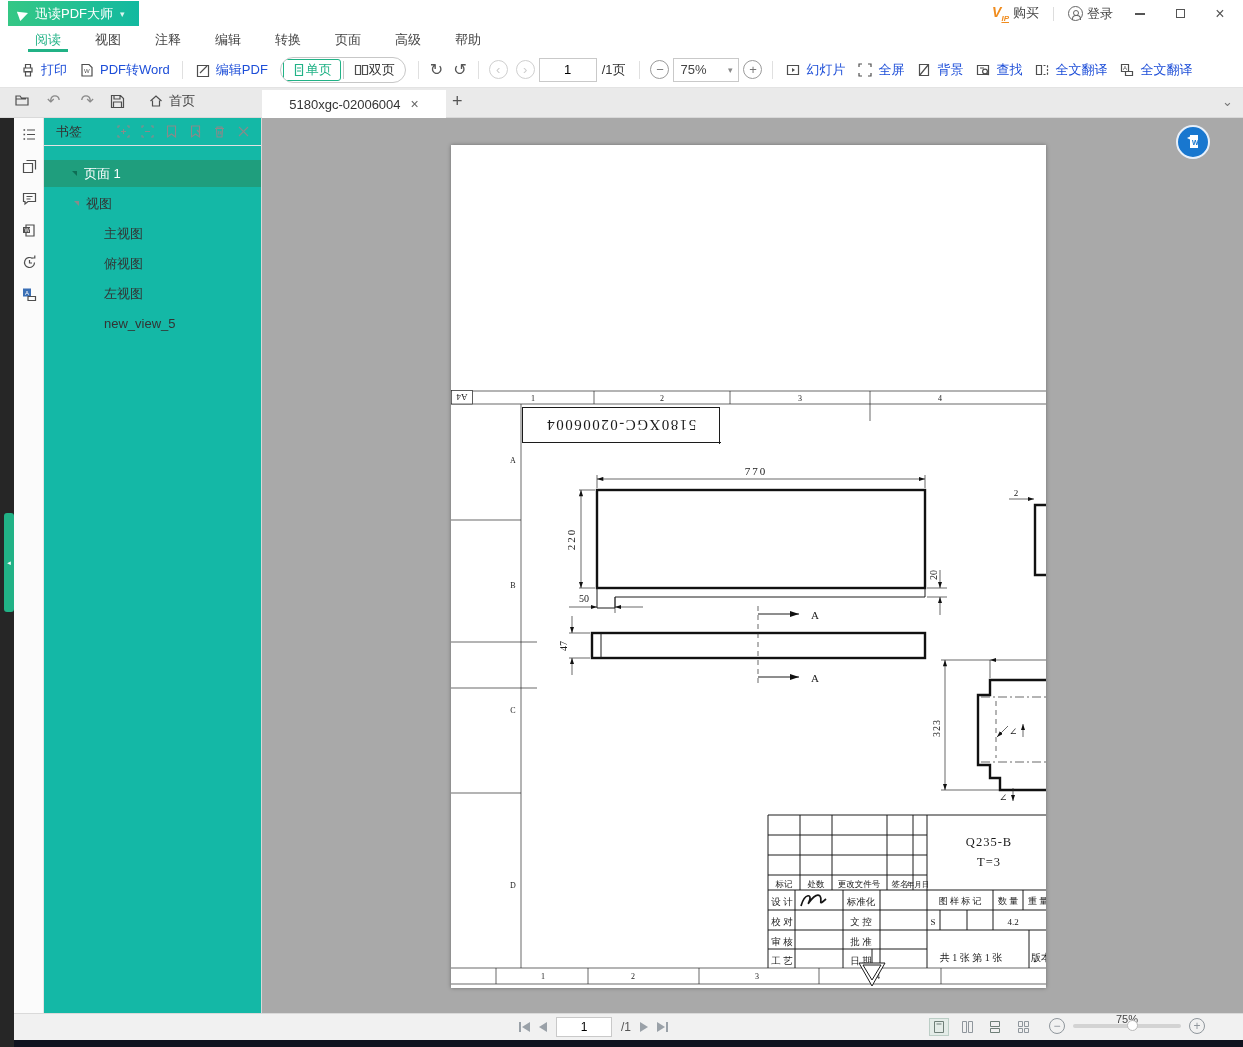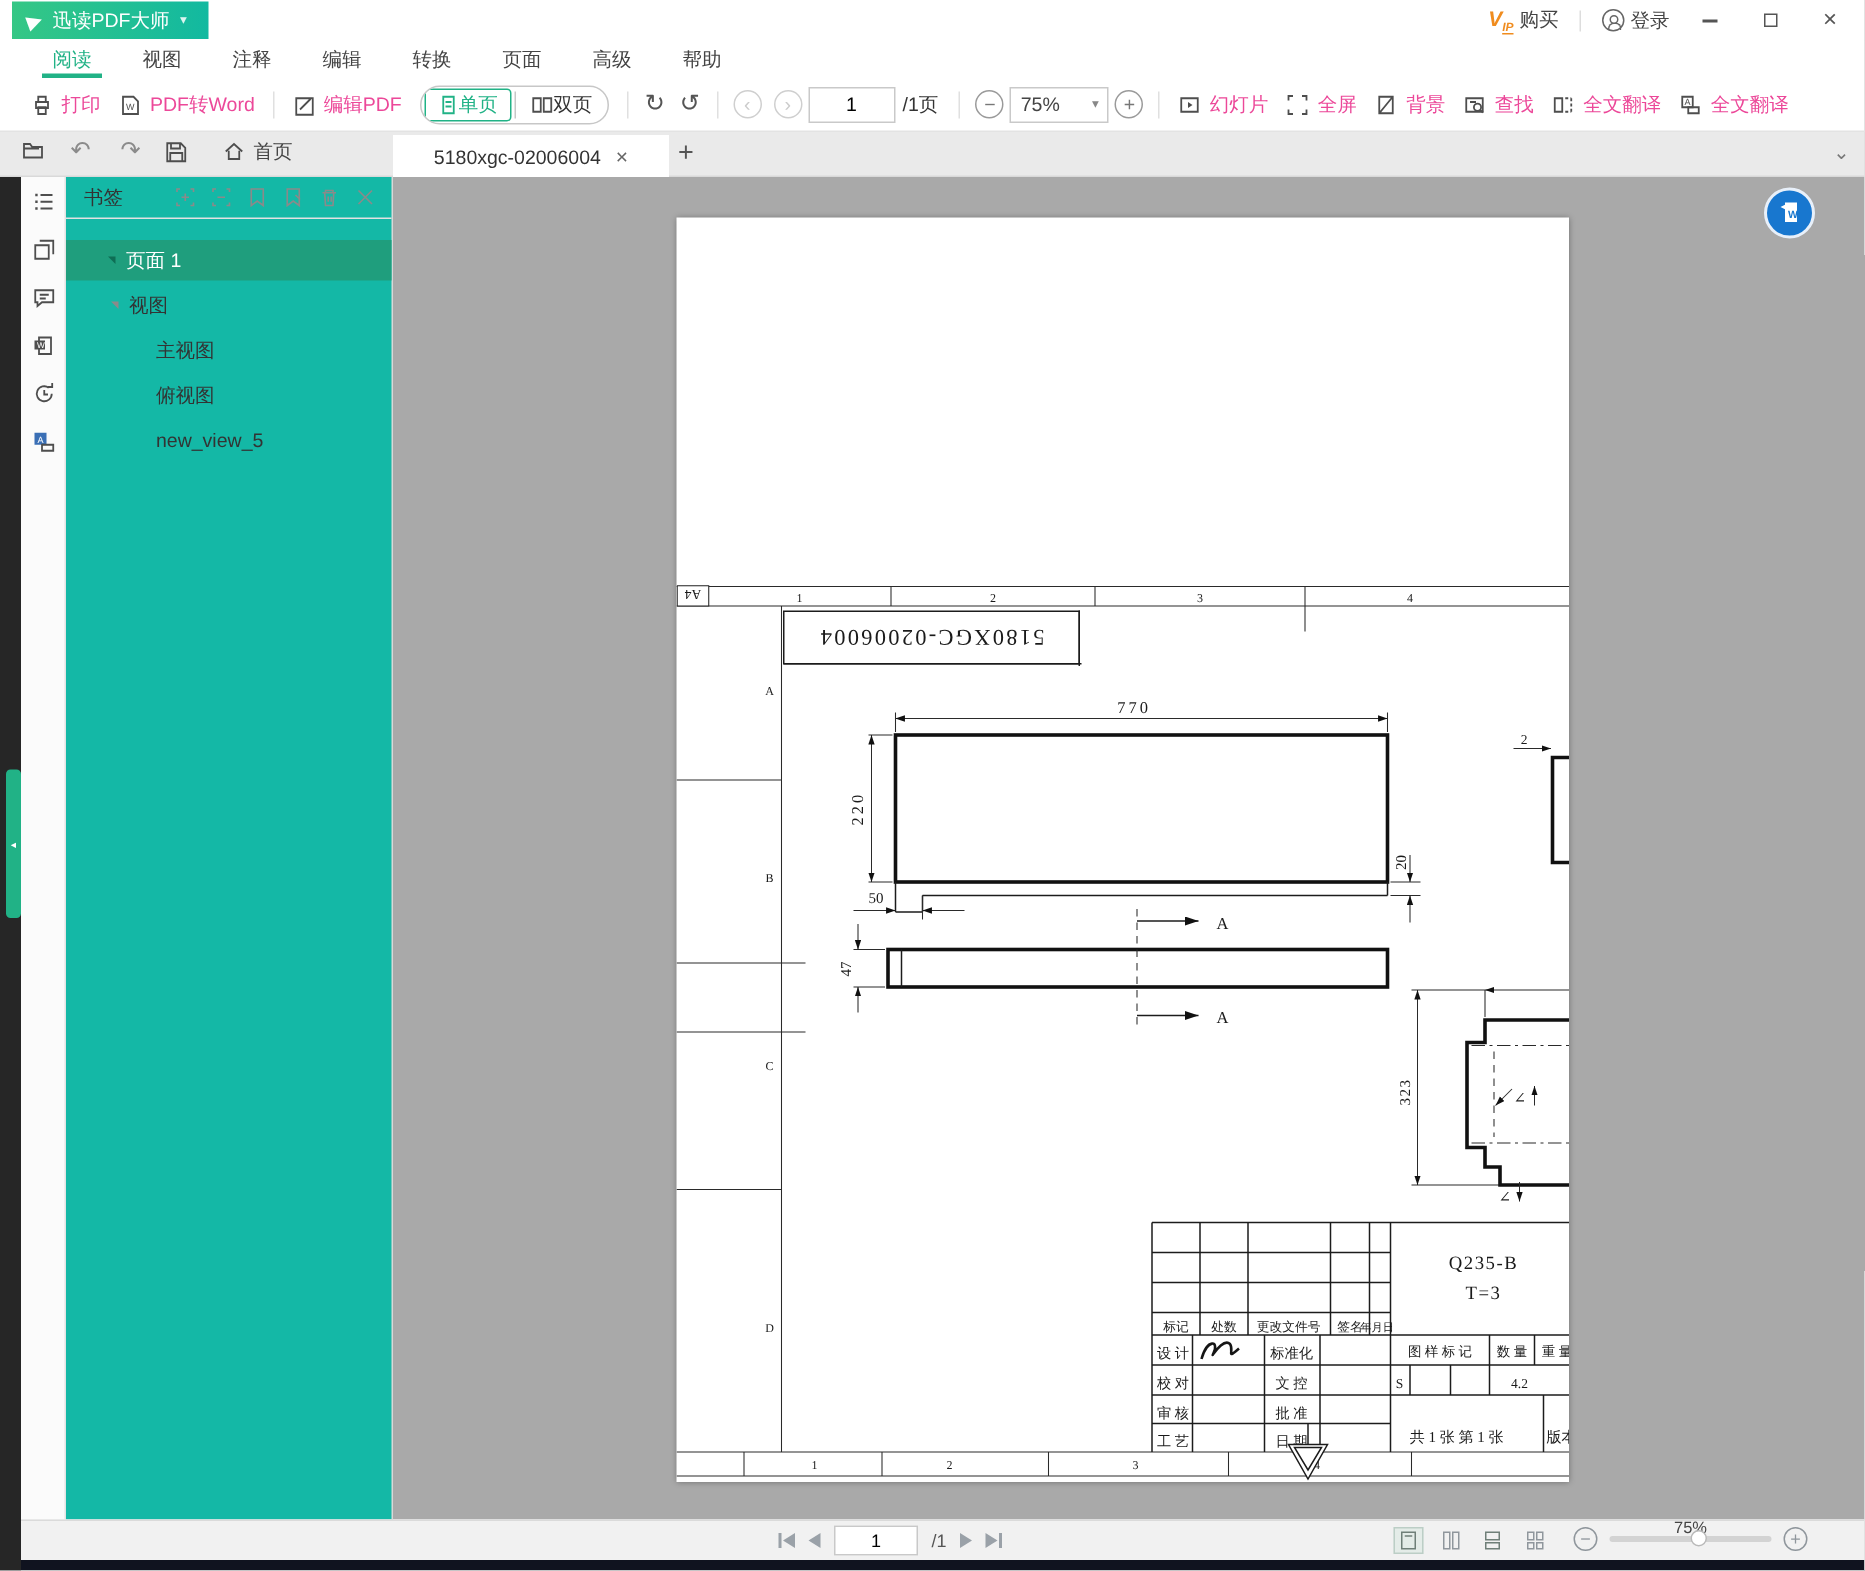--- a/index.html
+++ b/index.html
@@ -28,21 +28,21 @@
 
   
   .menubar { position:absolute; left:0; top:27px; width:100%; height:25px; background:#fff; display:flex; padding-left:18px; }
   .menu-tab { padding:4px 17px 5px; cursor:pointer; color:#444; position:relative; }
   .menu-tab.active { color:#21b286; }
   .menu-tab.active:after { content:""; position:absolute; left:10px; right:10px; bottom:0; height:3px; background:#21b286; }
 
   
   .toolbar { position:absolute; left:0; top:52px; width:100%; height:36px; background:#fff; border-bottom:1px solid #e3e3e3;
     display:flex; align-items:center; padding-left:14px; white-space:nowrap; }
-  .tool { display:flex; align-items:center; gap:5px; padding:4px 6px; cursor:pointer; color:#ec4899; }
+  .tool { display:flex; align-items:center; gap:5px; padding:4px 6px; cursor:pointer; color:#1d4ed8; }
   .tdiv { width:1px; height:18px; background:#e0e0e0; margin:0 6px; flex:none; }
   .pill { display:flex; align-items:center; border:1px solid #c7c7c7; border-radius:15px; height:26px; margin:0 6px; overflow:hidden; }
   .pill .seg { display:flex; align-items:center; gap:0; padding:2px 10px; cursor:pointer; }
   .pill .seg.on { border:1px solid #21b286; border-radius:3px; color:#21b286; margin:2px; padding:1px 8px; }
   .pill .vline { width:1px; height:18px; background:#c7c7c7; }
   .pg-input, .zoom-box { border:1px solid #c9c9c9; background:#fff; text-align:center; height:24px; }
   .pg-input { width:58px; font-size:13px; }
   .zoom-box { width:66px; display:flex; align-items:center; justify-content:space-between; padding:0 6px; cursor:pointer; color:#444; }
   .circle-btn { width:19px; height:19px; border:1.2px solid #9a9a9a; border-radius:50%; display:flex; align-items:center;
     justify-content:center; color:#777; font-size:13px; line-height:1; cursor:pointer; margin:0 4px; }
@@ -382,20 +382,23 @@
           <span class="tri"></span>
           <span>视图</span>
         </div>
         <div class="tree-item" style="padding-left:60px">
           <span>主视图</span>
         </div>
         <div class="tree-item" style="padding-left:60px">
           <span>俯视图</span>
         </div>
         <div class="tree-item" style="padding-left:60px">
+          <span>左视图</span>
+        </div>
+        <div class="tree-item" style="padding-left:60px">
           <span>new_view_5</span>
         </div>
       </div>
     </div>
 
     <div class="doc-area">
       <div class="page">
         <svg class="draw" width="595" height="843" viewBox="0 0 595 843">
           <defs>
             <marker id="aE" orient="auto" markerWidth="10" markerHeight="7" refX="9" refY="3">

